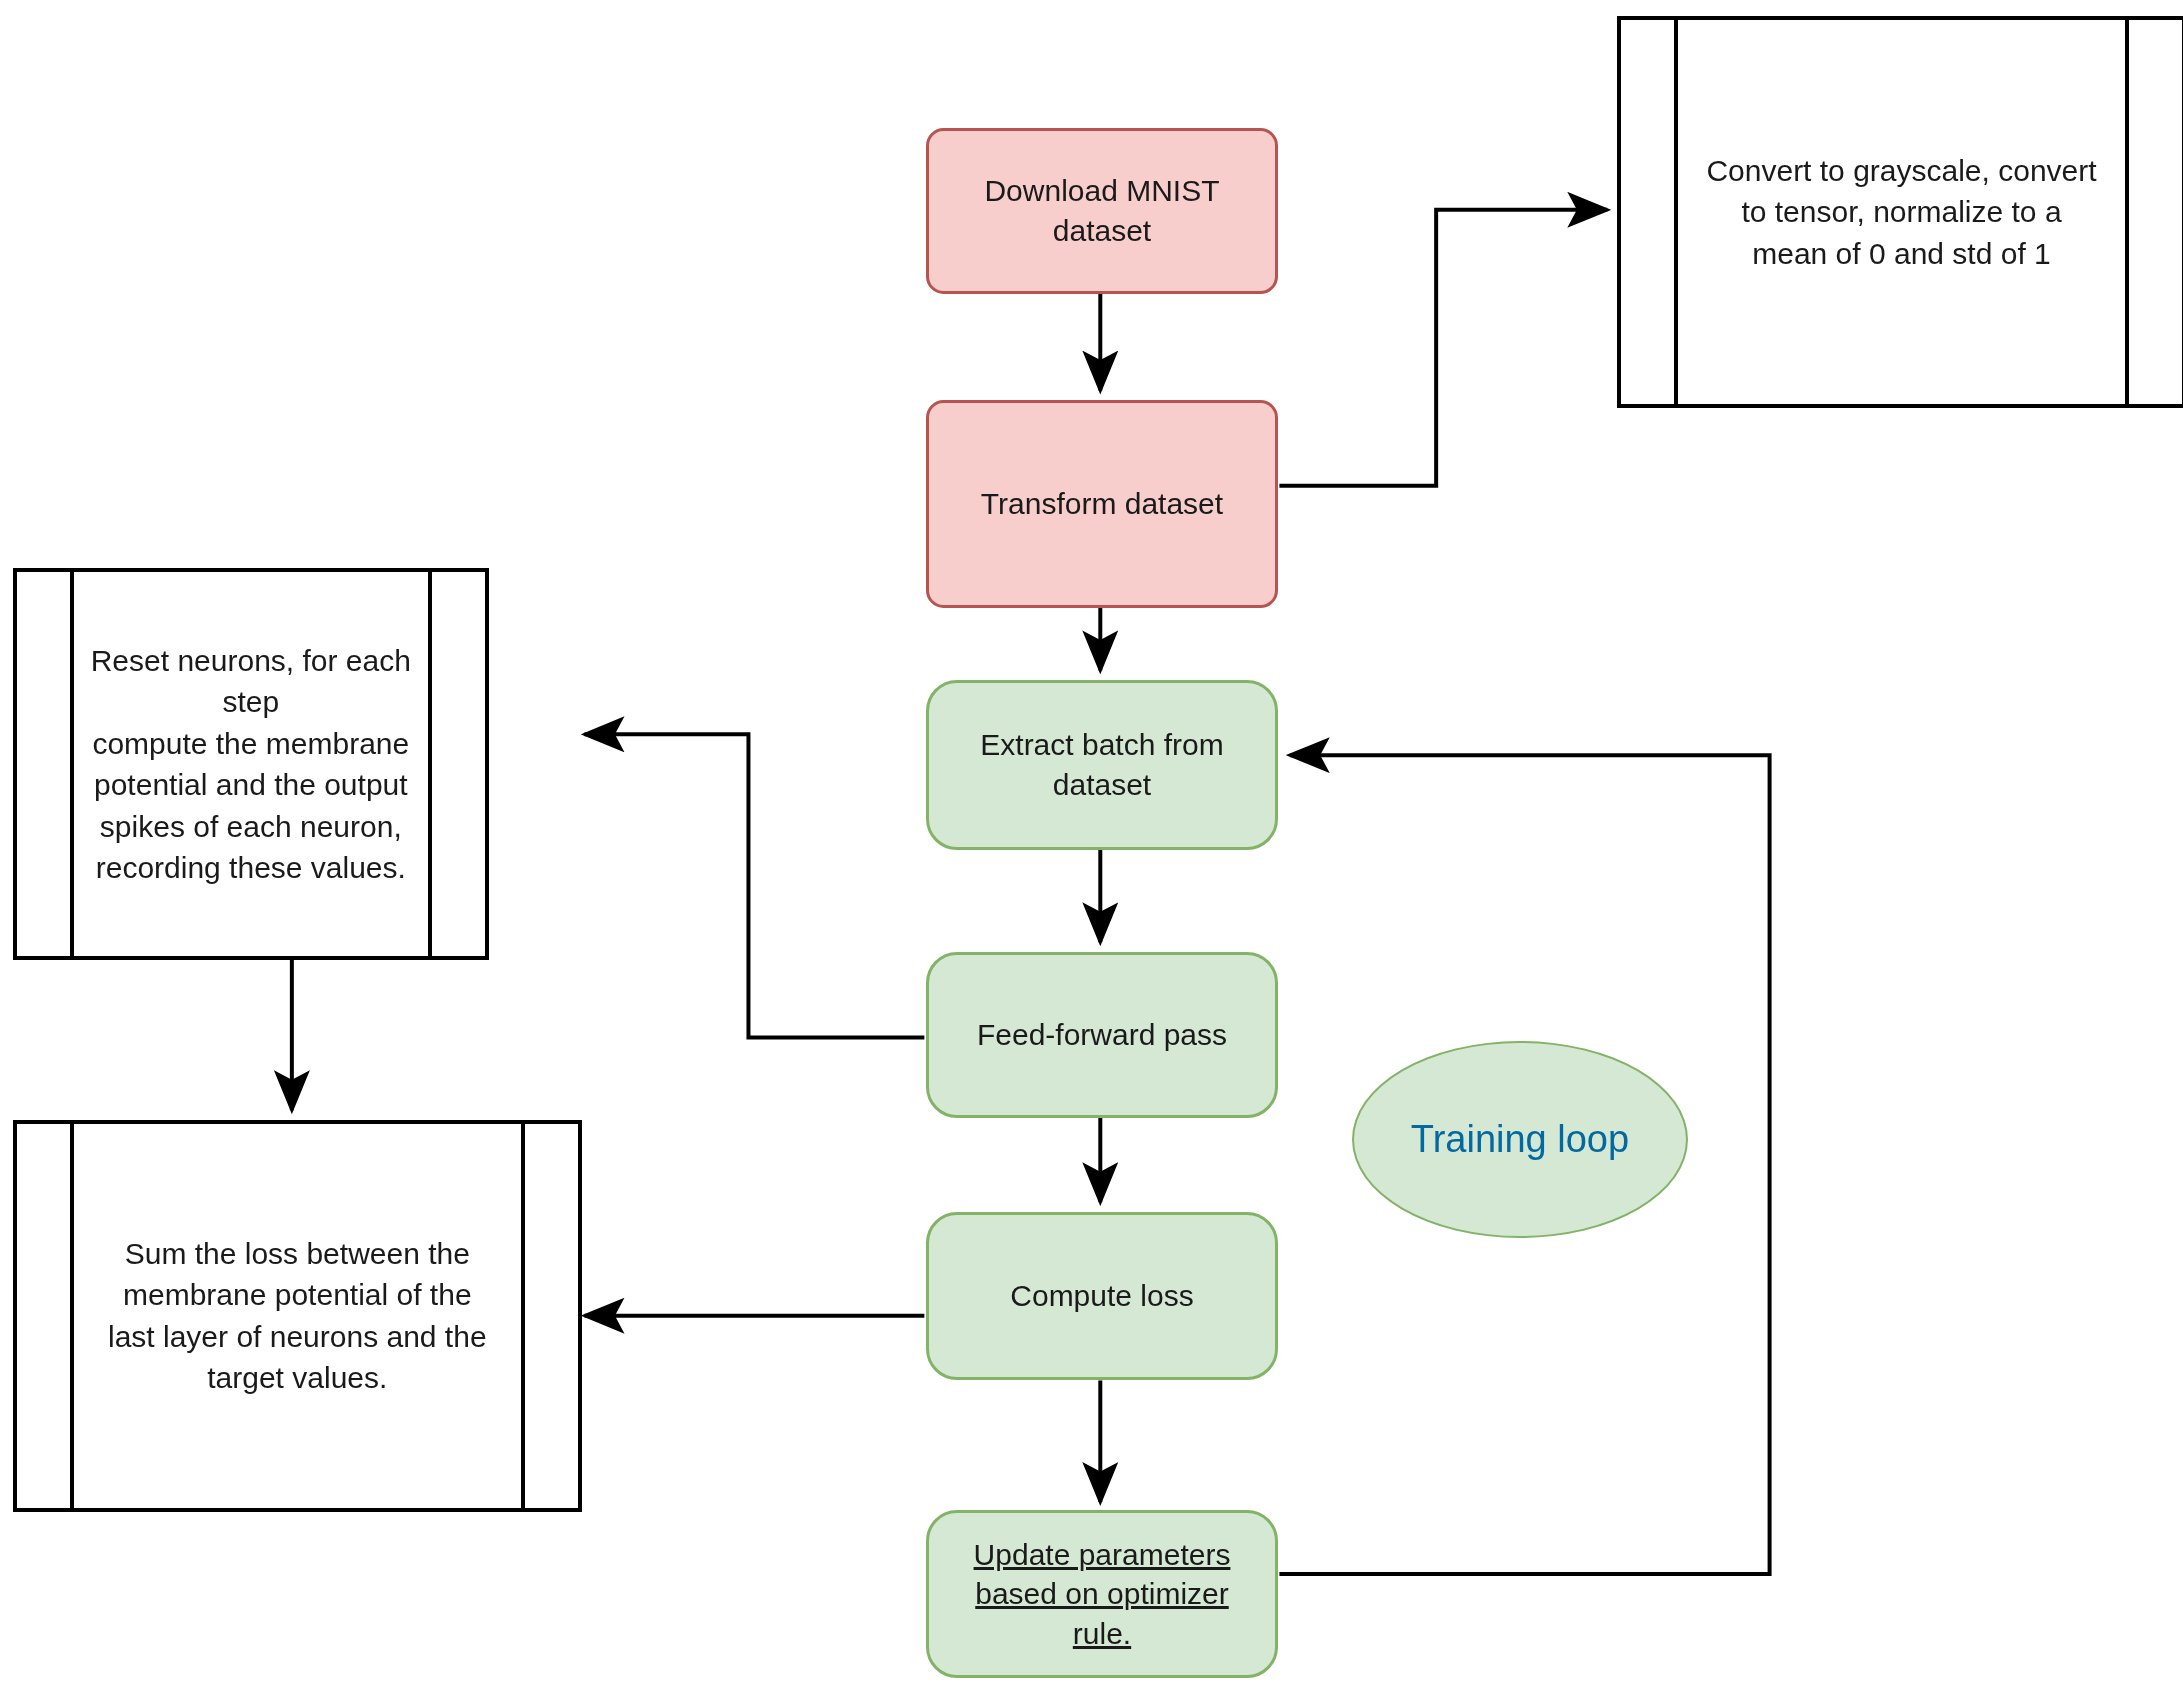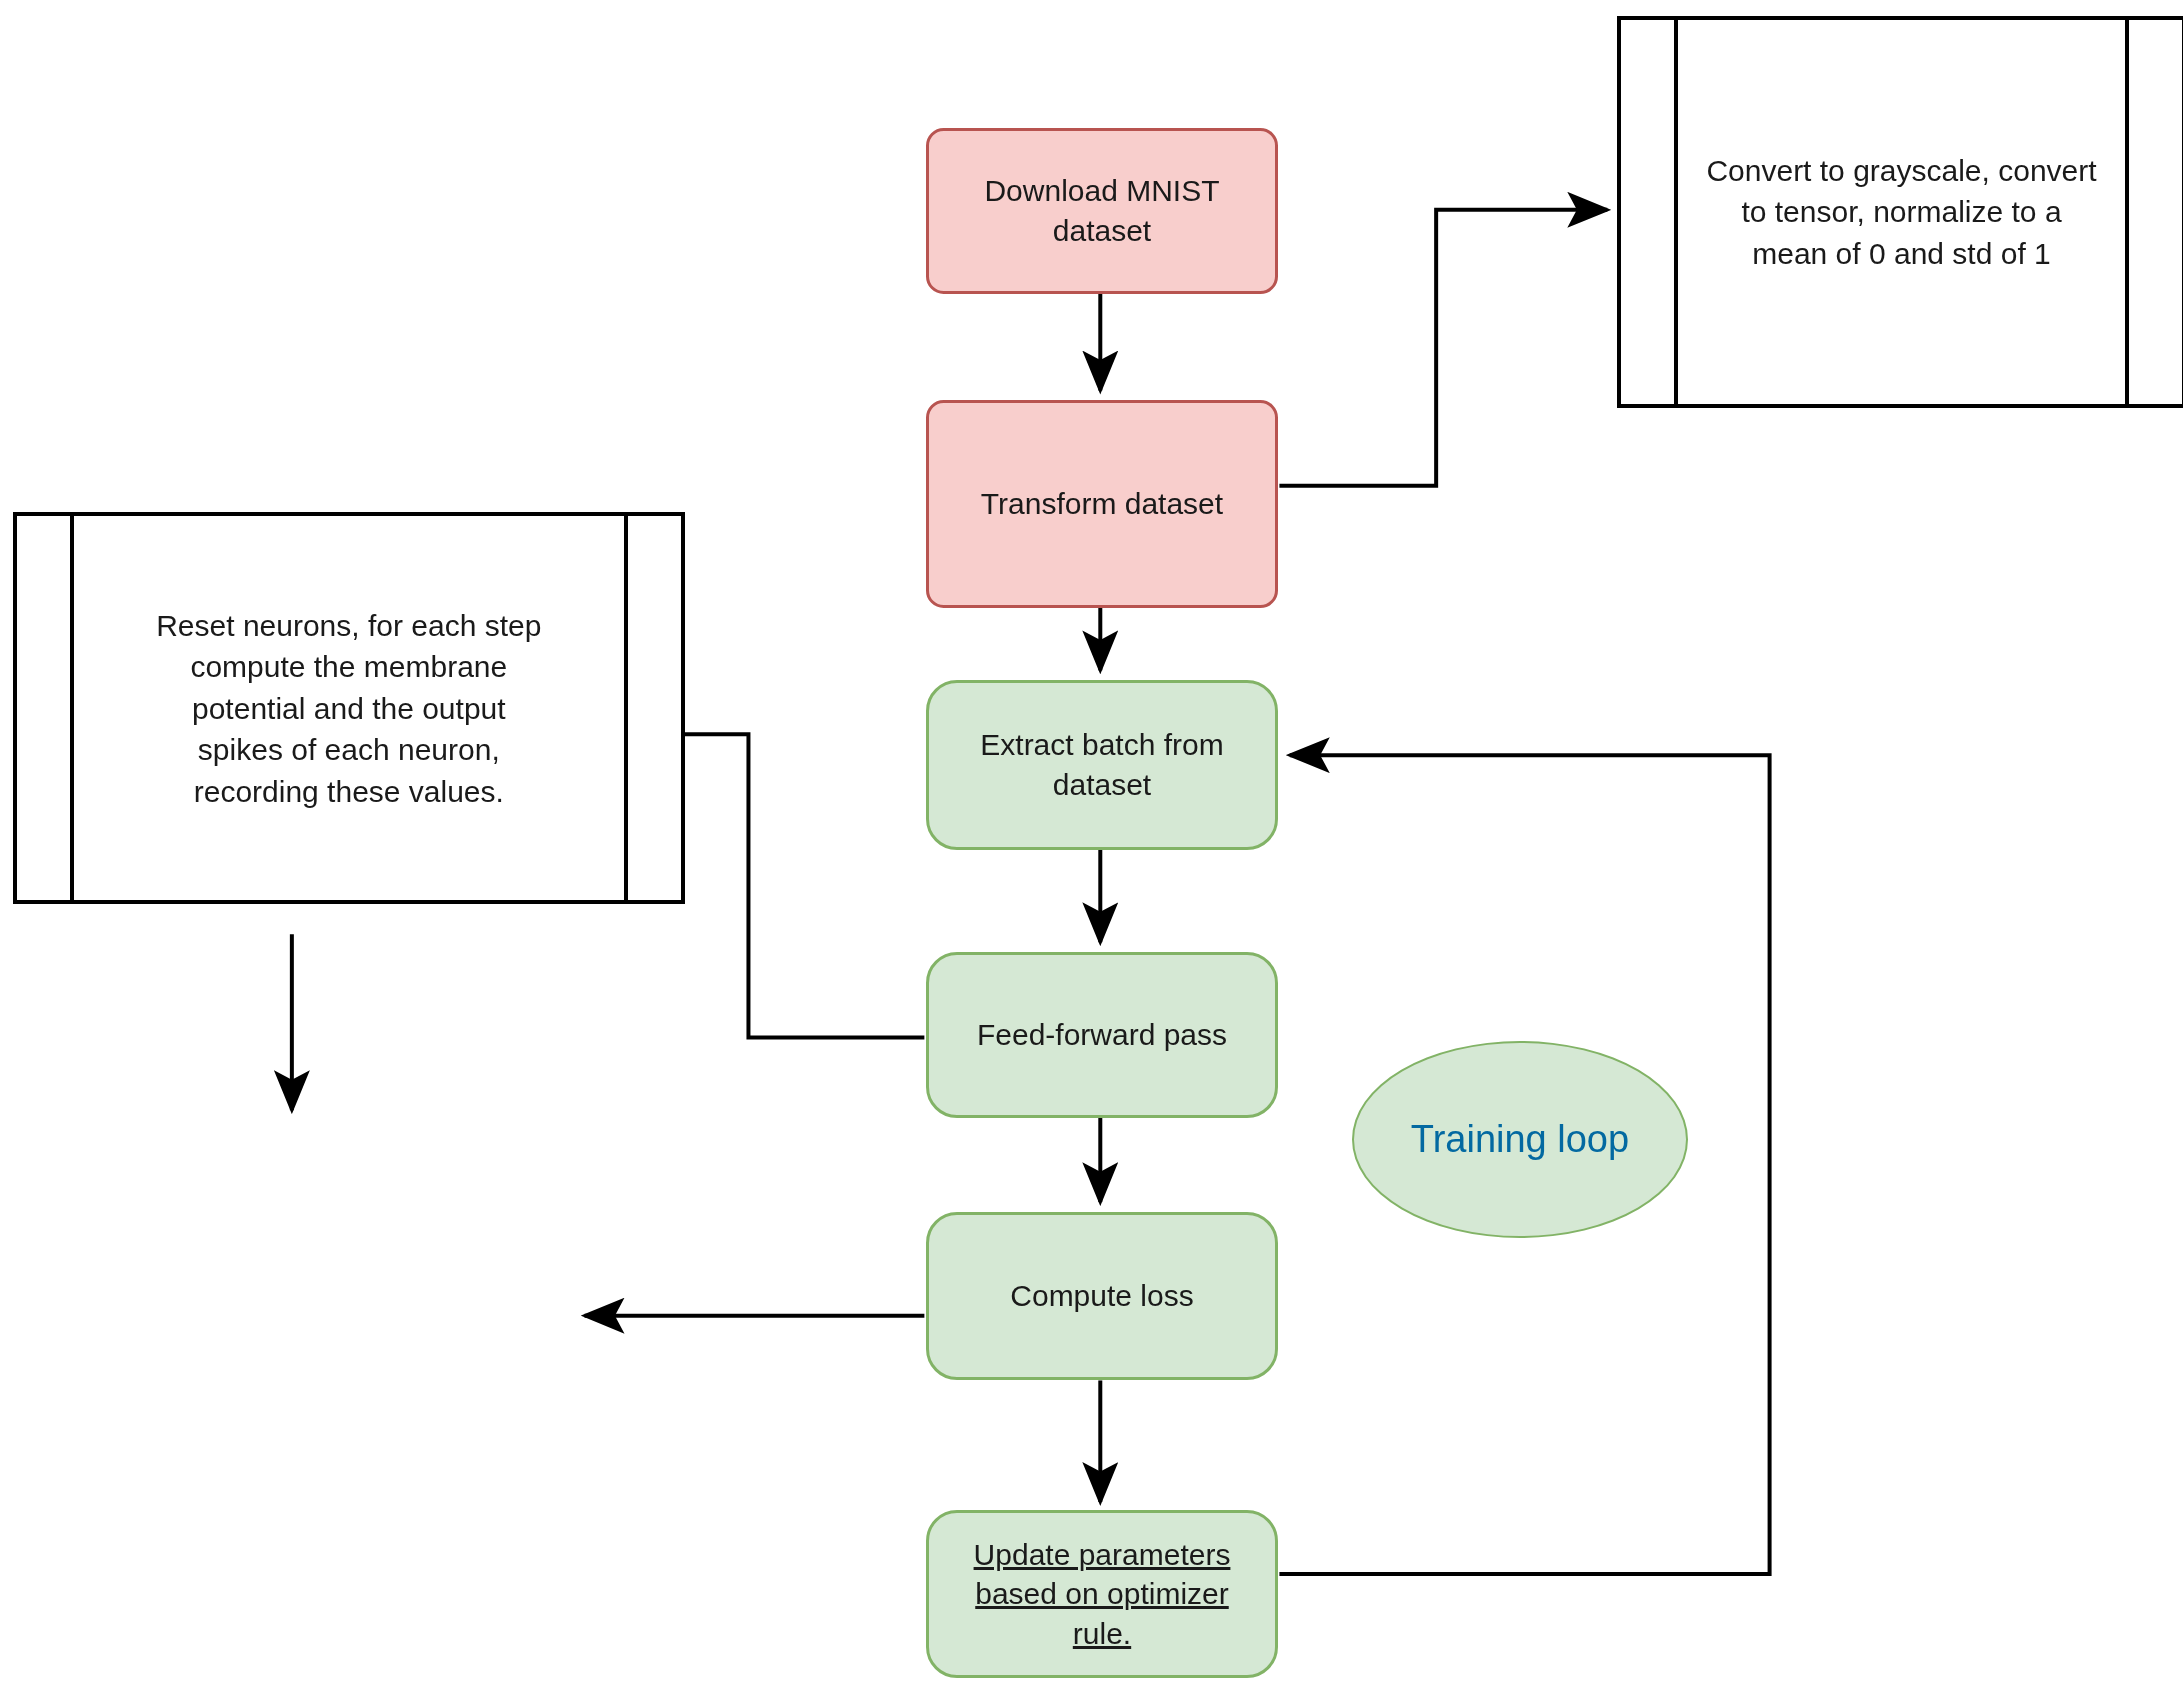--- a/index.html
+++ b/index.html
@@ -150,25 +150,33 @@
   <div class="ellipse" style="left:1352px; top:1041px; width:336px; height:197px;">Training loop</div>
 
   <div class="note" style="left:1617px; top:16px; width:569px; height:392px;">
     <div class="bar left"></div>
     <div class="bar right"></div>
     <div class="note-text">Convert to grayscale, convert
 to tensor, normalize to a
 mean of 0 and std of 1</div>
   </div>
 
-  <div class="note" style="left:12.8px; top:512px; width:672px; height:392px;">
+  <div class="note" style="left:12.8px; top:568px; width:476px; height:392px;">
     <div class="bar left"></div>
     <div class="bar right"></div>
     <div class="note-text">Reset neurons, for each step
 compute the membrane
 potential and the output
 spikes of each neuron,
 recording these values.</div>
   </div>
 
+  <div class="note" style="left:12.8px; top:1120px; width:569px; height:392px;">
+    <div class="bar left"></div>
+    <div class="bar right"></div>
+    <div class="note-text">Sum the loss between the
+membrane potential of the
+last layer of neurons and the
+target values.</div>
+  </div>
 
 </div>
 
 
 </body></html>

